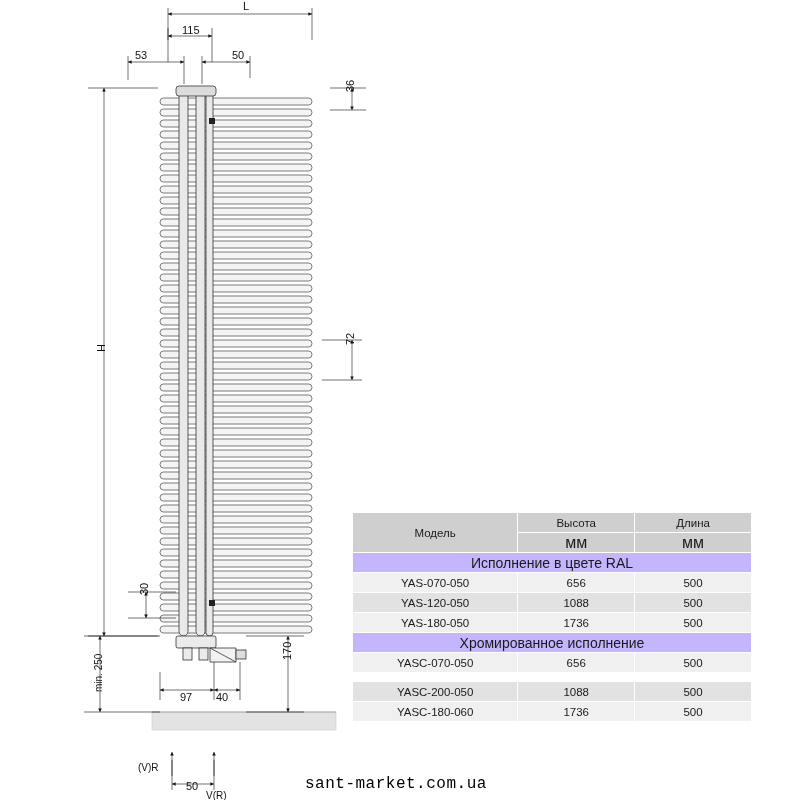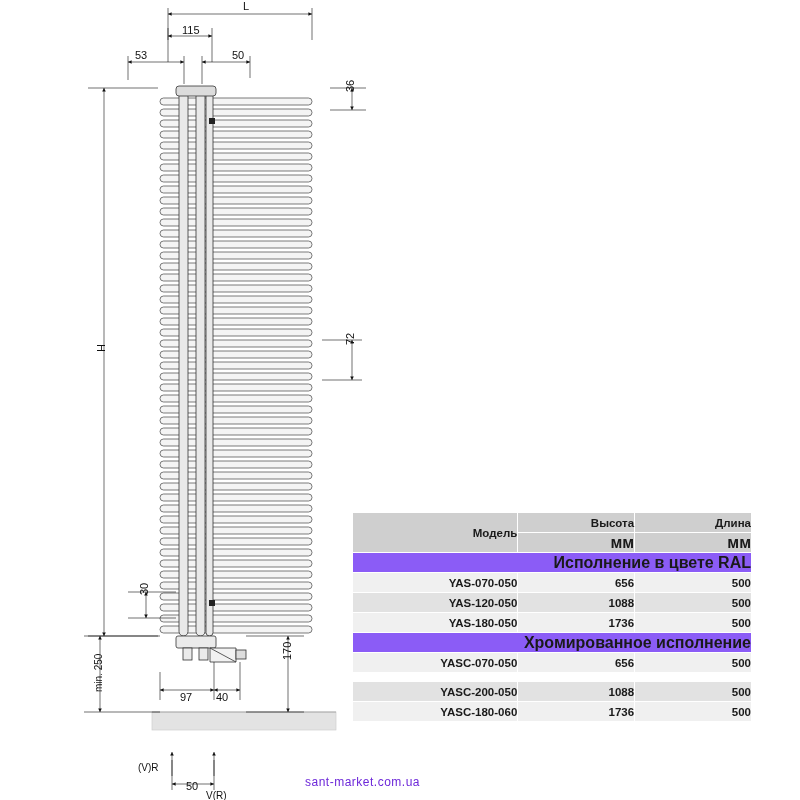--- a/index.html
+++ b/index.html
@@ -20,42 +20,42 @@
     left:352px; top:512px;
     width:400px;
     border-collapse:collapse;
     font-size:11.5px;
   }
   .spec-table td,.spec-table th{
     padding:0;
     margin:10px;
     border:1px solid #ffffff;
     height:19px;
-    text-align:right;
+    text-align:center;
     vertical-align:middle;
-    font-weight:bold;
+    font-weight:normal;
   }
   .hdr-cell{
     background:#cfcfcf;
     font-weight:bold;
     font-size:11.5px;
   }
   .hdr-unit{
     background:#cfcfcf;
     font-size:16px;
   }
   .row-light{background:#f0f0f0;}
   .row-dark{background:#e2e2e2;}
   .row-white{background:#ffffff;}
   .model-cell{font-weight:bold;text-align:center;}
   .section-cell{
     text-align:left;
     padding-left:6px;
-    font-size:16px;
-    background:#8b5cf6;
+    font-size:14px;
+    background:#c4b5fd;
     border:none;
     height:22px;
   }
   .col-model{width:156px;}
   .col-h{width:110px;}
   .col-l{width:110px;}
 
   
   .lbl{
     position:absolute;
@@ -64,24 +64,24 @@
     white-space:nowrap;
   }
   .lbl.small{font-size:10px;}
   .rot{
     transform:rotate(-90deg);
     transform-origin:left top;
   }
   .watermark{
     position:absolute;
     left:305px;top:775px;
-    font-size:12px;
-    color:#6d28d9;
+    font-size:16px;
+    color:#000000;
     letter-spacing:.5px;
-    font-family:Liberation Sans, sans-serif;
+    font-family:Liberation Mono, monospace;
   }
 </style>
 </head>
 <body>
 
 <div id="stage">
 
   <svg class="diagram" viewBox="0 0 800 800">
     <defs>
       <marker id="arrS" markerWidth="7" markerHeight="7" refX="6" refY="3" orient="auto">

